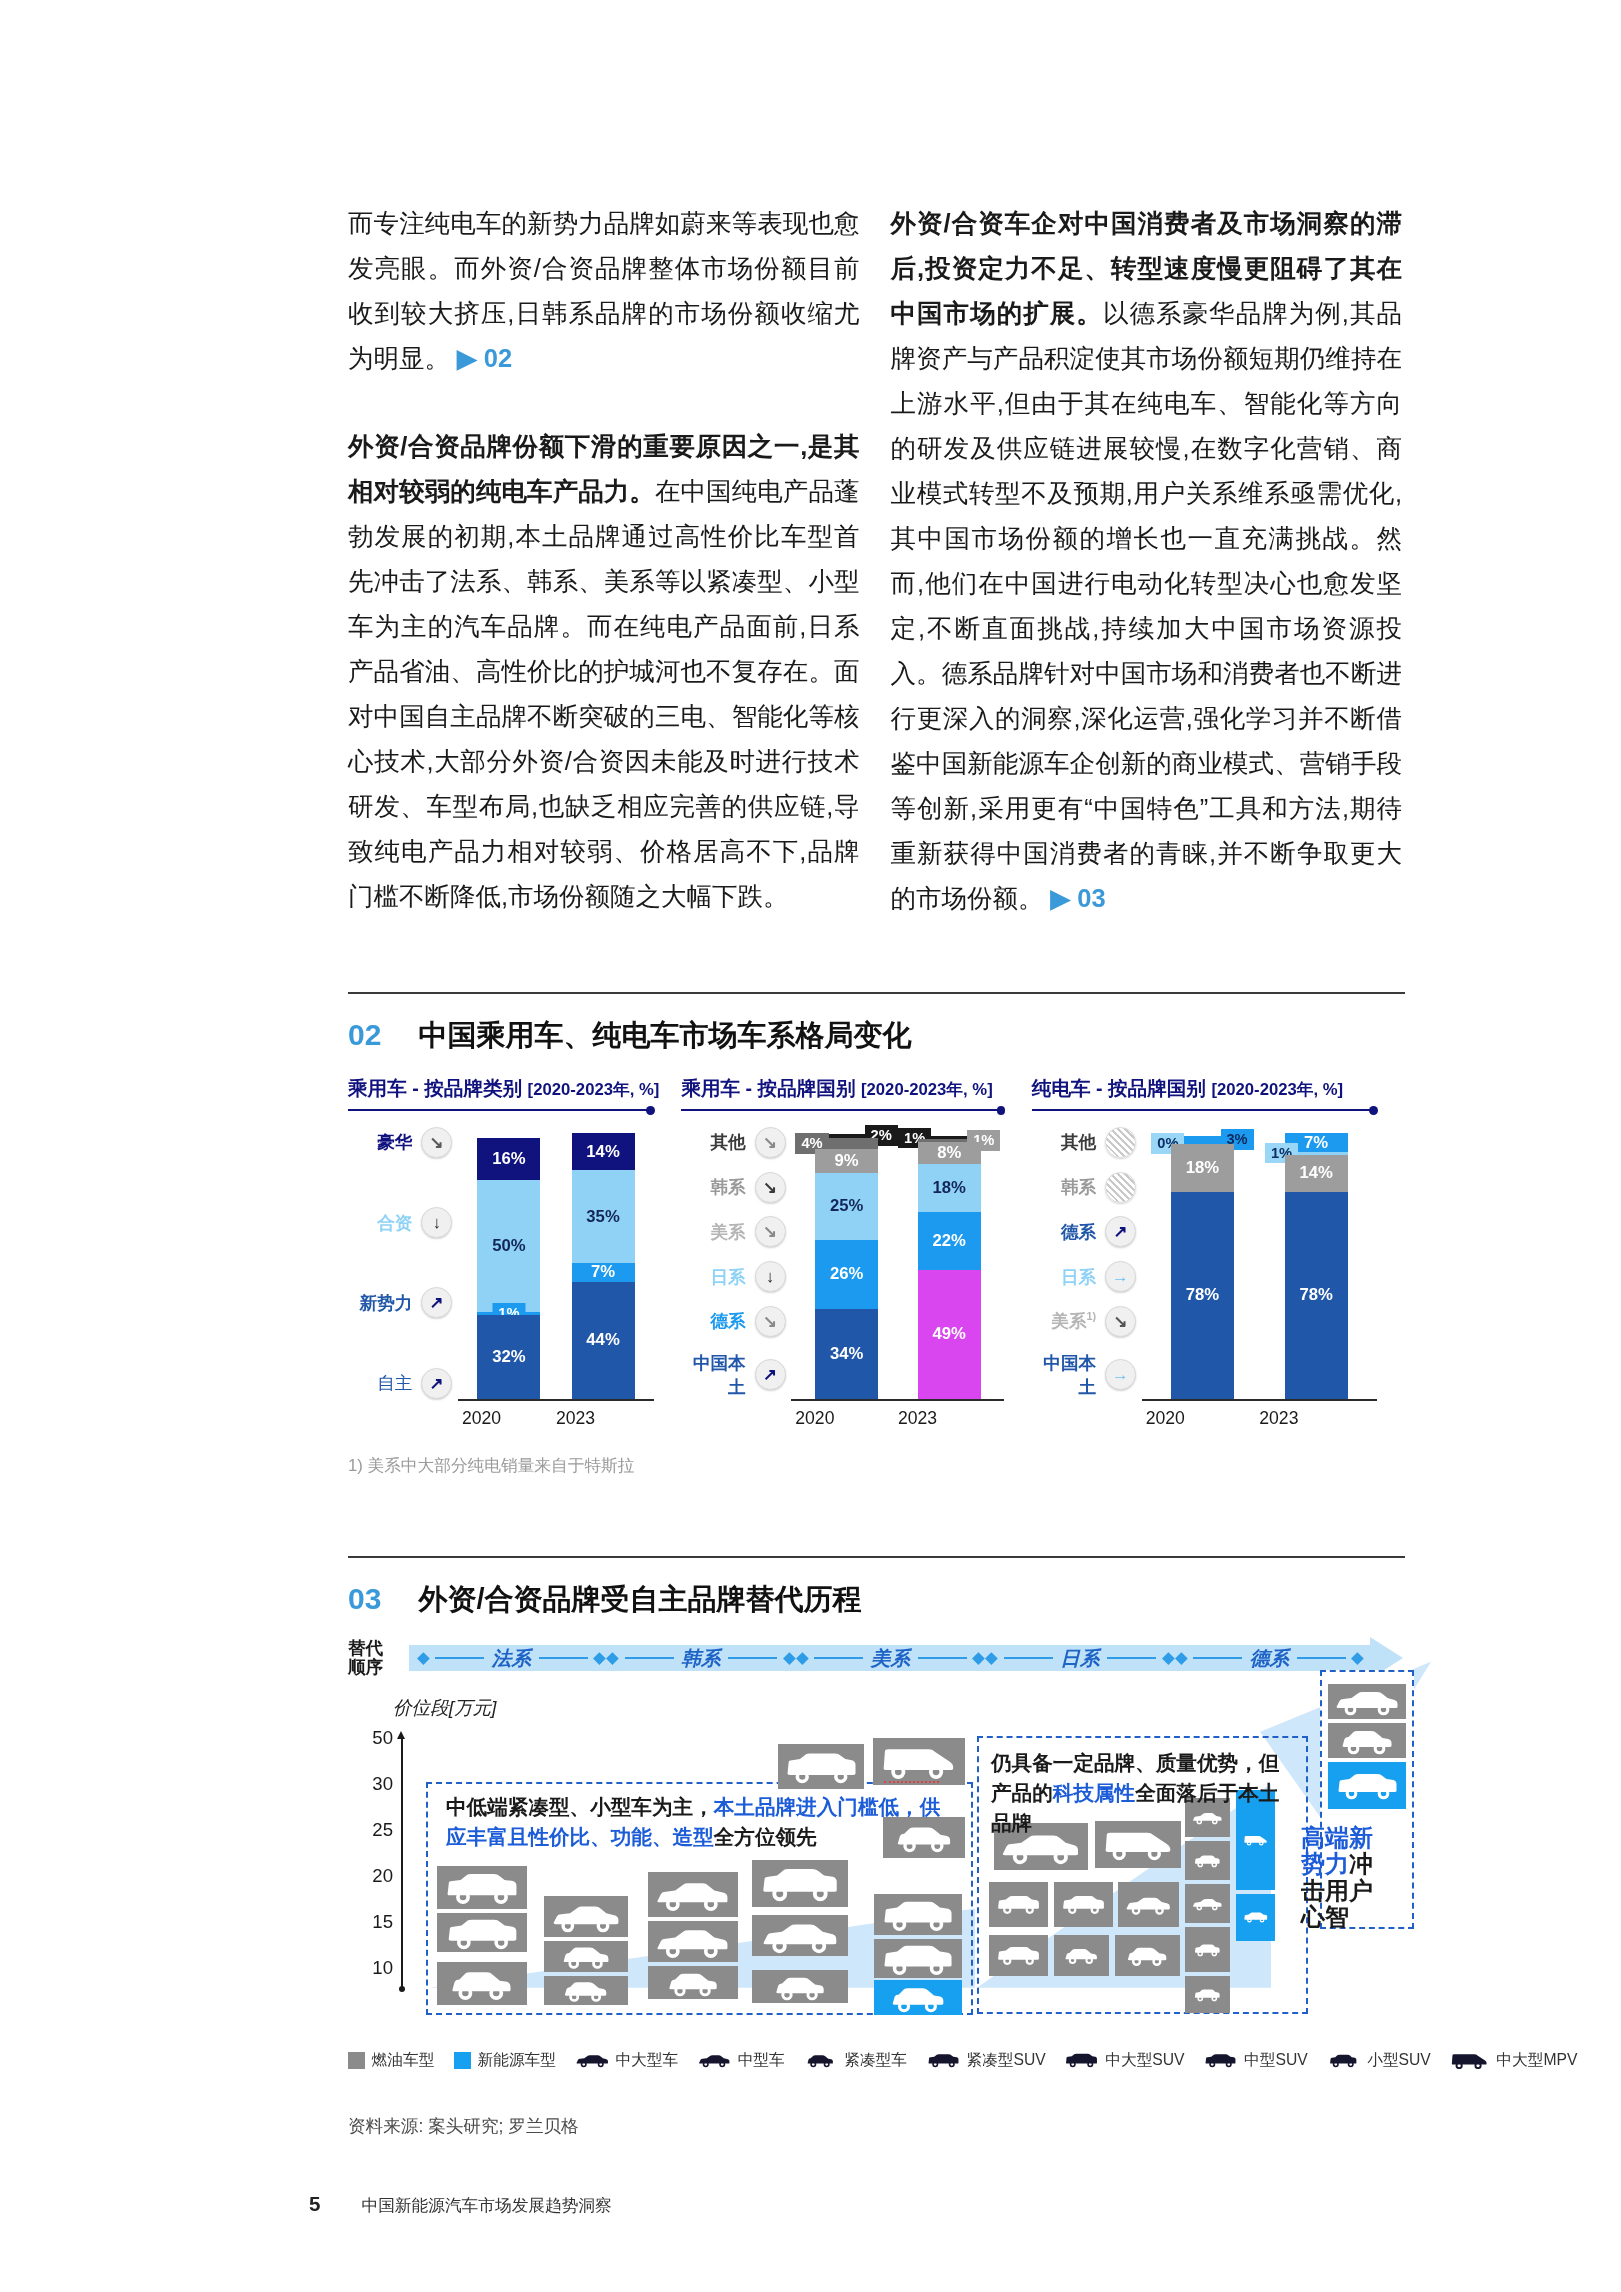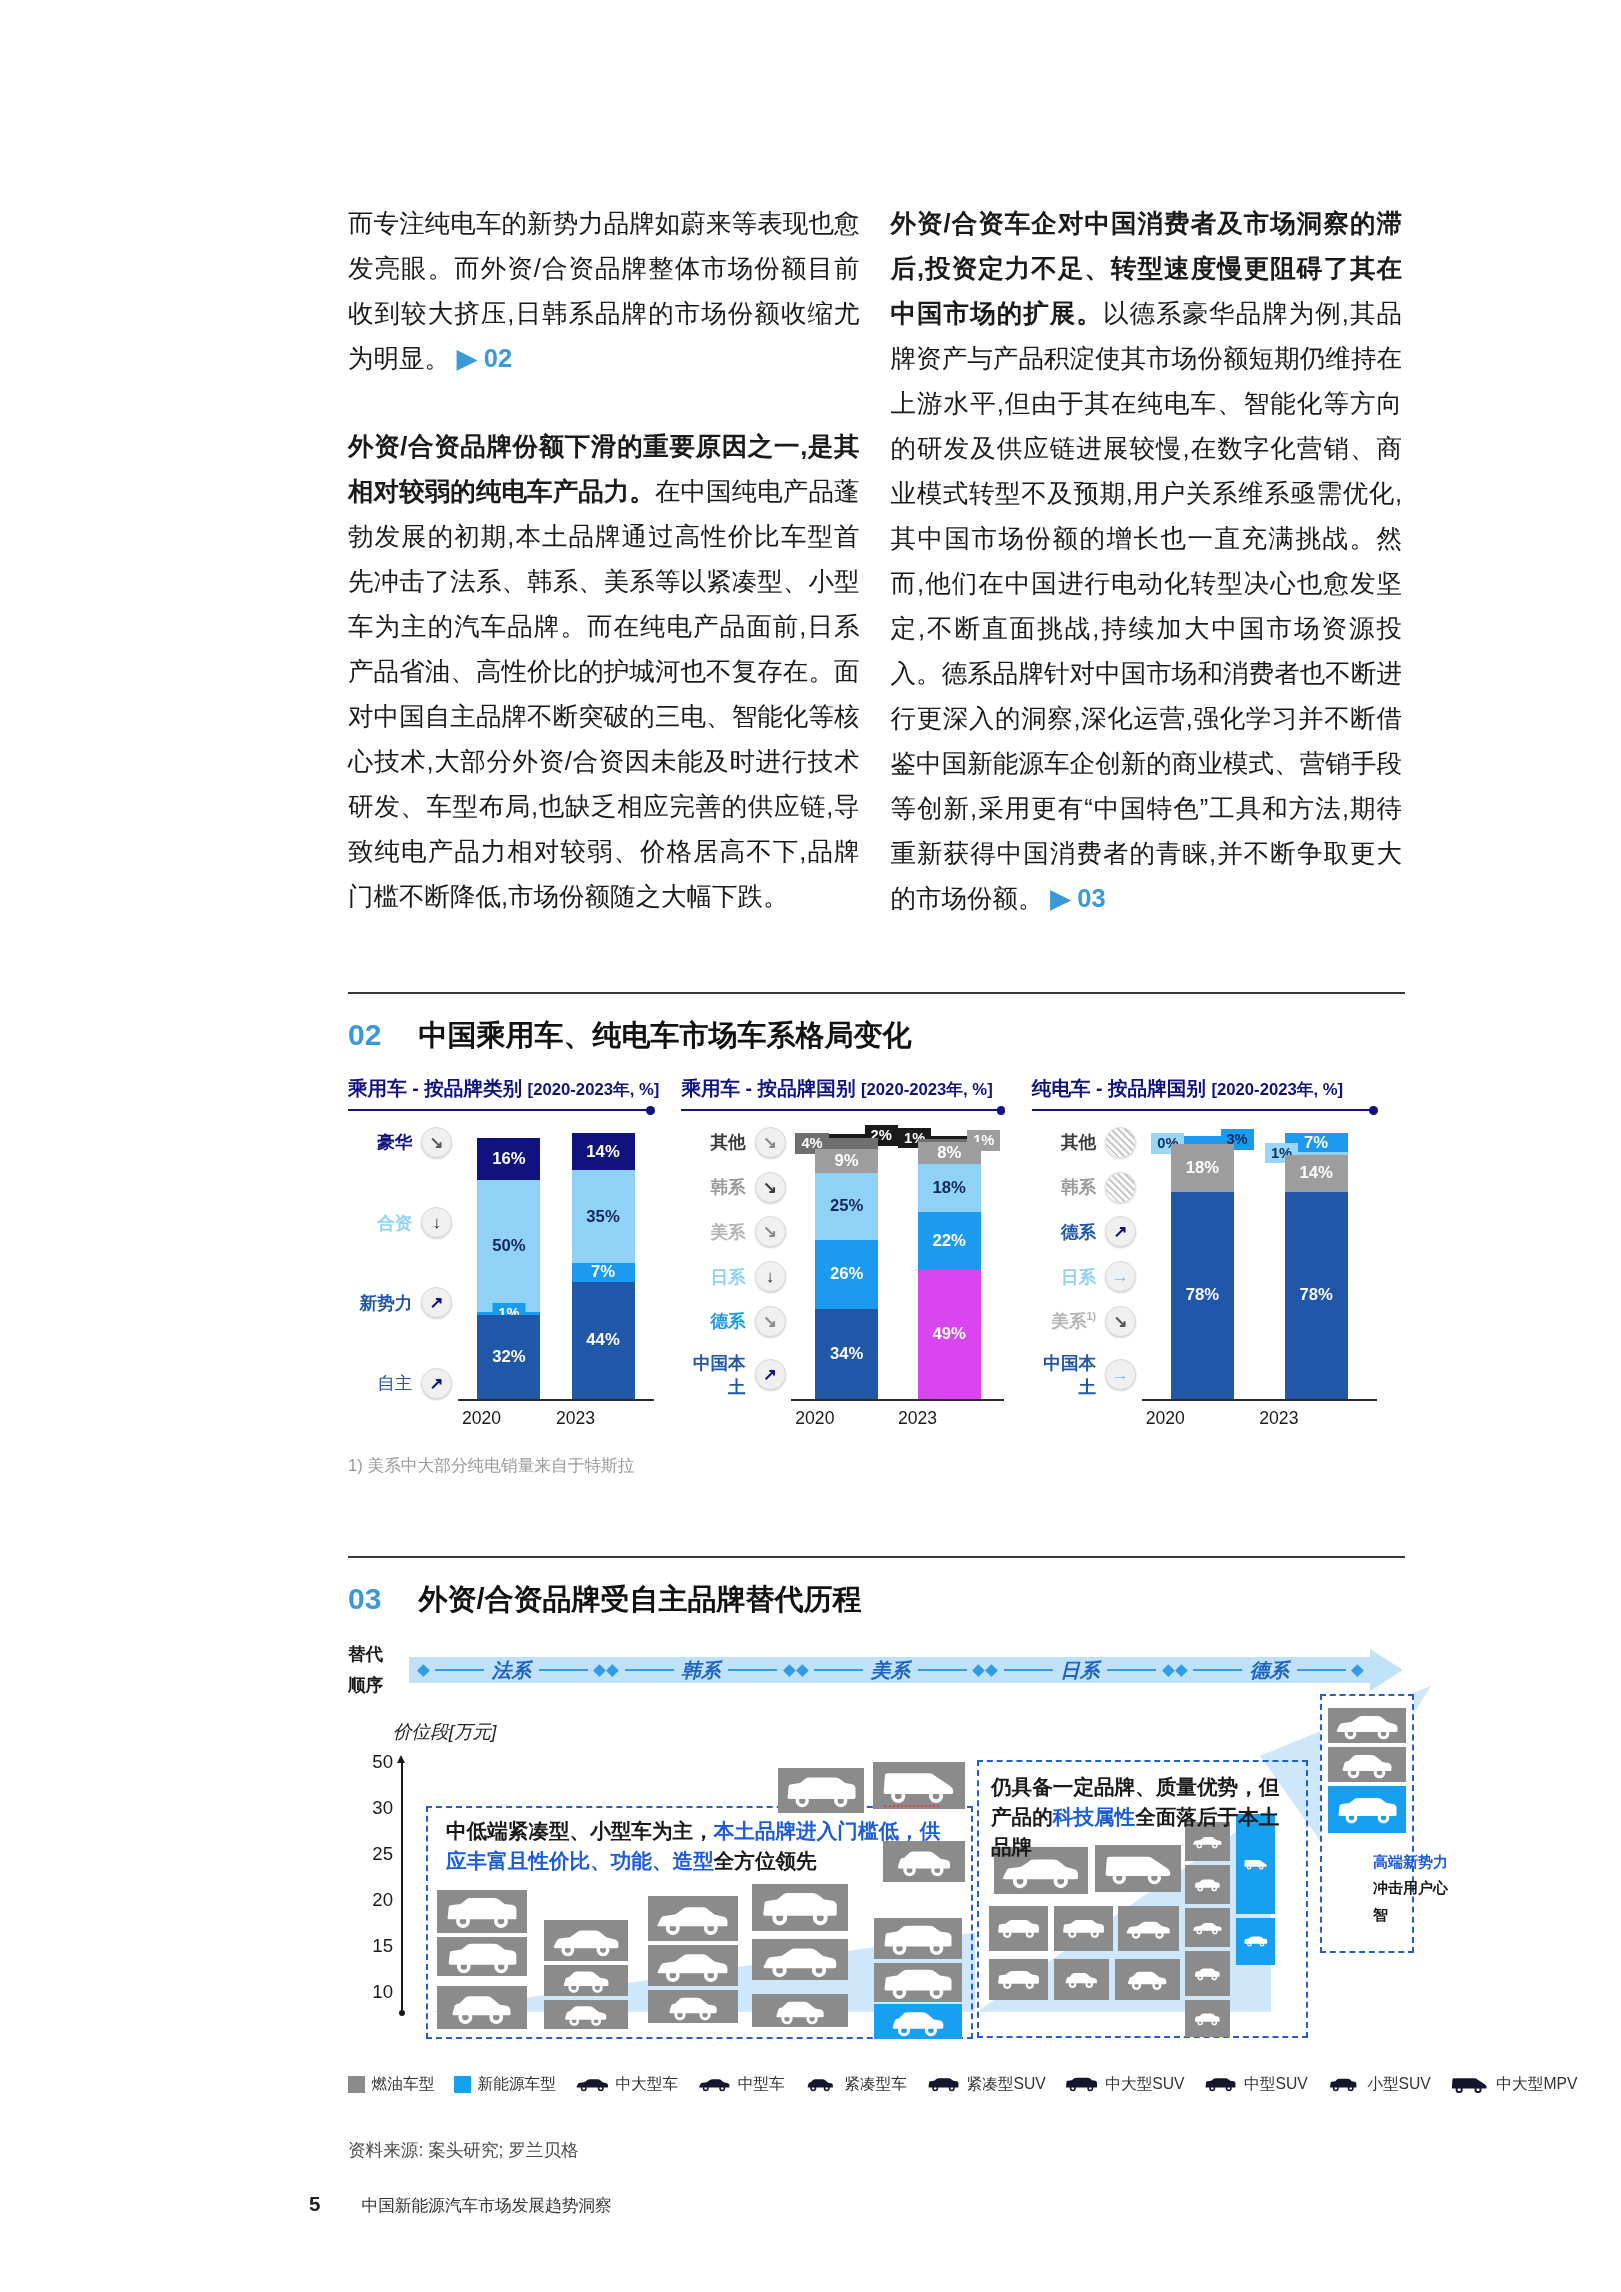--- a/index.html
+++ b/index.html
@@ -44,21 +44,21 @@
   .seg-t{font-size:16.7px;font-weight:700;}
   .chip{position:absolute;font-size:14.7px;font-weight:700;padding:1px 5.9px;line-height:18.6px;white-space:nowrap;}
   .chip-chipL{left:-19.6px;} .chip-chipR{right:-19.6px;} .chip-chipC{left:50%;transform:translateX(-50%);}
   .c-years{display:flex;padding:0 3.9px;}
   .c-years .year{flex:1;text-align:left;font-size:17.6px;padding-top:6.9px;color:#1a1a1a;}
   .fig-footnote{margin-top:25.5px;font-size:16.7px;color:#9a9a9a;}
   .fig-source{margin-top:19.6px;font-size:17.6px;color:#4a4a4a;}
 
   
   .tl-row{display:flex;align-items:center;margin-top:9.8px;}
-  .tl-seq{width:51px;font-size:17.6px;font-weight:700;line-height:31px;}
+  .tl-seq{width:51px;font-size:17.6px;font-weight:700;line-height:19px;}
   .tl-band{flex:1;height:25.5px;background:#BFE2F8;margin-left:9.8px;margin-right:33px;position:relative;
            display:flex;align-items:center;padding:0 9.8px;gap:3.9px;}
   .tl-band::after{content:'';position:absolute;right:-31px;top:-8.8px;border-top:21.6px solid transparent;
            border-bottom:21.6px solid transparent;border-left:33px solid #BFE2F8;}
   .tl-seg{flex:1;display:flex;align-items:center;gap:7.8px;text-align:right;}
   .tl-dia{width:8.8px;height:8.8px;background:#2F9CE8;transform:rotate(45deg);flex:0 0 auto;}
   .tl-line{flex:1;height:2.5px;background:#2F9CE8;}
   .tl-lab{font-size:19.6px;font-weight:700;font-style:italic;color:#1E63C6;}
   .axis-cap{margin:17.6px 0 5.9px 45px;font-size:18.6px;font-style:italic;color:#222;}
   .plot3{position:relative;margin-left:53px;width:1019px;height:294px;}
@@ -70,21 +70,21 @@
   .w1{left:29px;top:169px;width:545px;height:92px;clip-path:polygon(0 100%,100% 14%,100% 100%);}
   .w2{left:576px;top:57px;width:294px;height:204px;clip-path:polygon(0 100%,100% 0,100% 100%);}
   .w3{left:859px;top:-65px;width:171px;height:167px;clip-path:polygon(100% 0,0 42%,40% 100%);}
   .dashed-box{position:absolute;border:2.5px dashed #2060C8;box-sizing:border-box;z-index:3;}
   .db1{left:24.5px;top:55px;width:547px;height:233px;}
   .db2{left:576px;top:9.8px;width:331px;height:278px;}
   .db3{left:919px;top:-57px;width:94px;height:259px;background:#fff;}
   .anno{position:absolute;z-index:5;font-weight:700;}
   .an1{left:45px;top:65px;width:514px;font-size:20.6px;line-height:30px;}
   .an2{left:590px;top:21.6px;width:306px;font-size:20.6px;line-height:30px;}
-  .an3{left:972px;top:98px;width:80px;font-size:15px;line-height:26.5px;}
+  .an3{left:900px;top:98px;width:80px;font-size:24px;line-height:26.5px;}
   .anno .b{color:#1C5CD8;}
   .tile{position:absolute;z-index:4;display:flex;align-items:center;justify-content:center;}
   .squig{position:absolute;left:12%;bottom:2px;width:60%;border-bottom:2px dotted #E04040;}
   .leg3{display:flex;align-items:center;gap:19.6px;margin-top:29px;flex-wrap:nowrap;}
   .leg3 .item{display:flex;align-items:center;gap:6.9px;white-space:nowrap;}
   .leg3 .lab{font-size:15.7px;color:#333;}
   .leg3 .sw{width:16.7px;height:16.7px;display:inline-block;}
 
   
   .footer{position:absolute;left:309px;top:2192px;display:flex;align-items:baseline;}

